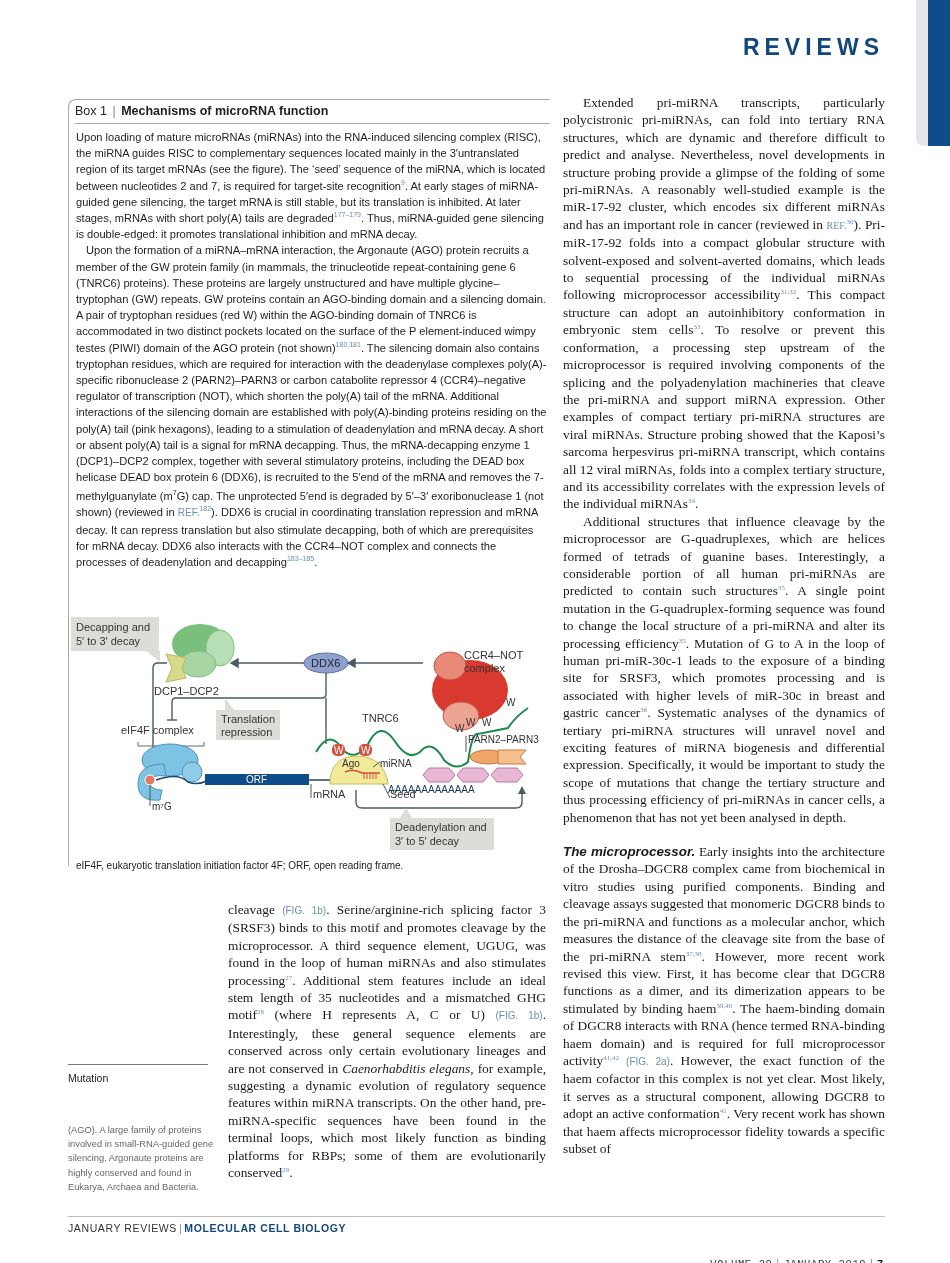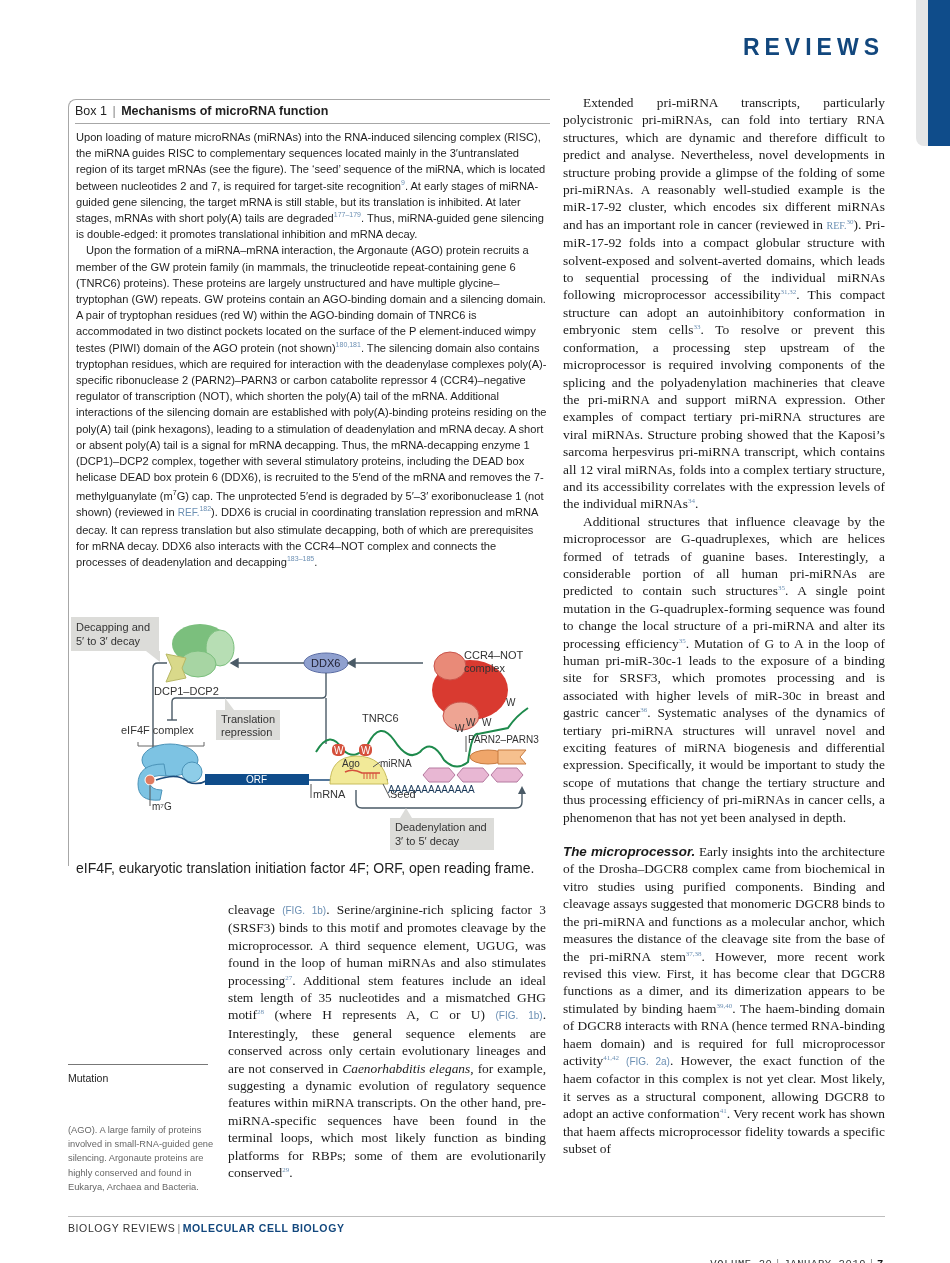--- a/index.html
+++ b/index.html
@@ -41,21 +41,21 @@
     font-family: "Liberation Sans", "DejaVu Sans", sans-serif;
     font-size: 11.1px; line-height: 16.2px; color: #1f1f1f;
   }
   .box-text p { margin: 0; }
   .box-text p.indent { text-indent: 10px; }
   sup.ref { color: #6b8fb3; font-size: 7px; line-height: 0; }
   .reflink { color: #6b8fb3; font-size: 10px; }
   .caption {
     position: absolute; left: 76px; top: 860px; width: 470px;
     font-family: "Liberation Sans", "DejaVu Sans", sans-serif;
-    font-size: 14px; color: #222;
+    font-size: 10px; color: #222;
   }
   .fig { position: absolute; left: 68px; top: 612px; width: 482px; height: 245px; }
   .fig text { font-family: "Liberation Sans", "DejaVu Sans", sans-serif; }
 
   
   .col-mid {
     position: absolute; left: 228px; top: 901px; width: 318px;
     font-size: 13.4px; line-height: 17.4px; text-align: justify; color: #1a1a1a;
   }
   .col-right {
@@ -258,17 +258,17 @@
   <p class="indent">
     <span>Additional structures that influence cleavage by the microprocessor are G-quadruplexes, which are helices formed of tetrads of guanine bases. Interestingly, a considerable portion of all human pri-miRNAs are predicted to contain such structures</span><sup class="ref">35</sup><span>. A single point mutation in the G-quadruplex-forming sequence was found to change the local structure of a pri-miRNA and alter its processing efficiency</span><sup class="ref">35</sup><span>. Mutation of G to A in the loop of human pri-miR-30c-1 leads to the exposure of a binding site for SRSF3, which promotes processing and is associated with higher levels of miR-30c in breast and gastric cancer</span><sup class="ref">36</sup><span>. Systematic analyses of the dynamics of tertiary pri-miRNA structures will unravel novel and exciting features of miRNA biogenesis and differential expression. Specifically, it would be important to study the scope of mutations that change the tertiary structure and thus processing efficiency of pri-miRNAs in cancer cells, a phenomenon that has not yet been analysed in depth.</span>
   </p>
   <p class="section">
     <span class="run-in">The microprocessor.</span><span> Early insights into the architecture of the Drosha–DGCR8 complex came from biochemical in vitro studies using purified components. Binding and cleavage assays suggested that monomeric DGCR8 binds to the pri-miRNA and functions as a molecular anchor, which measures the distance of the cleavage site from the base of the pri-miRNA stem</span><sup class="ref">37,38</sup><span>. However, more recent work revised this view. First, it has become clear that DGCR8 functions as a dimer, and its dimerization appears to be stimulated by binding haem</span><sup class="ref">39,40</sup><span>. The haem-binding domain of DGCR8 interacts with RNA (hence termed RNA-binding haem domain) and is required for full microprocessor activity</span><sup class="ref">41,42</sup> <span class="fig-ref">(FIG. 2a)</span><span>. However, the exact function of the haem cofactor in this complex is not yet clear. Most likely, it serves as a structural component, allowing DGCR8 to adopt an active conformation</span><sup class="ref">41</sup><span>. Very recent work has shown that haem affects microprocessor fidelity towards a specific subset of</span>
   </p>
 </div>
 
 <div class="footer-rule"></div>
 <div class="footer-left">
-  <span>BIOLOGY REVIEWS</span><span class="sep">|</span><span class="journal">MOLECULAR CELL BIOLOGY</span>
+  <span>JANUARY REVIEWS</span><span class="sep">|</span><span class="journal">MOLECULAR CELL BIOLOGY</span>
 </div>
 <div class="footer-right">
   <span>VOLUME 20</span><span class="sep">|</span><span>JANUARY 2019</span><span class="sep">|</span><span class="page">7</span>
 </div>
 
 </body></html>

